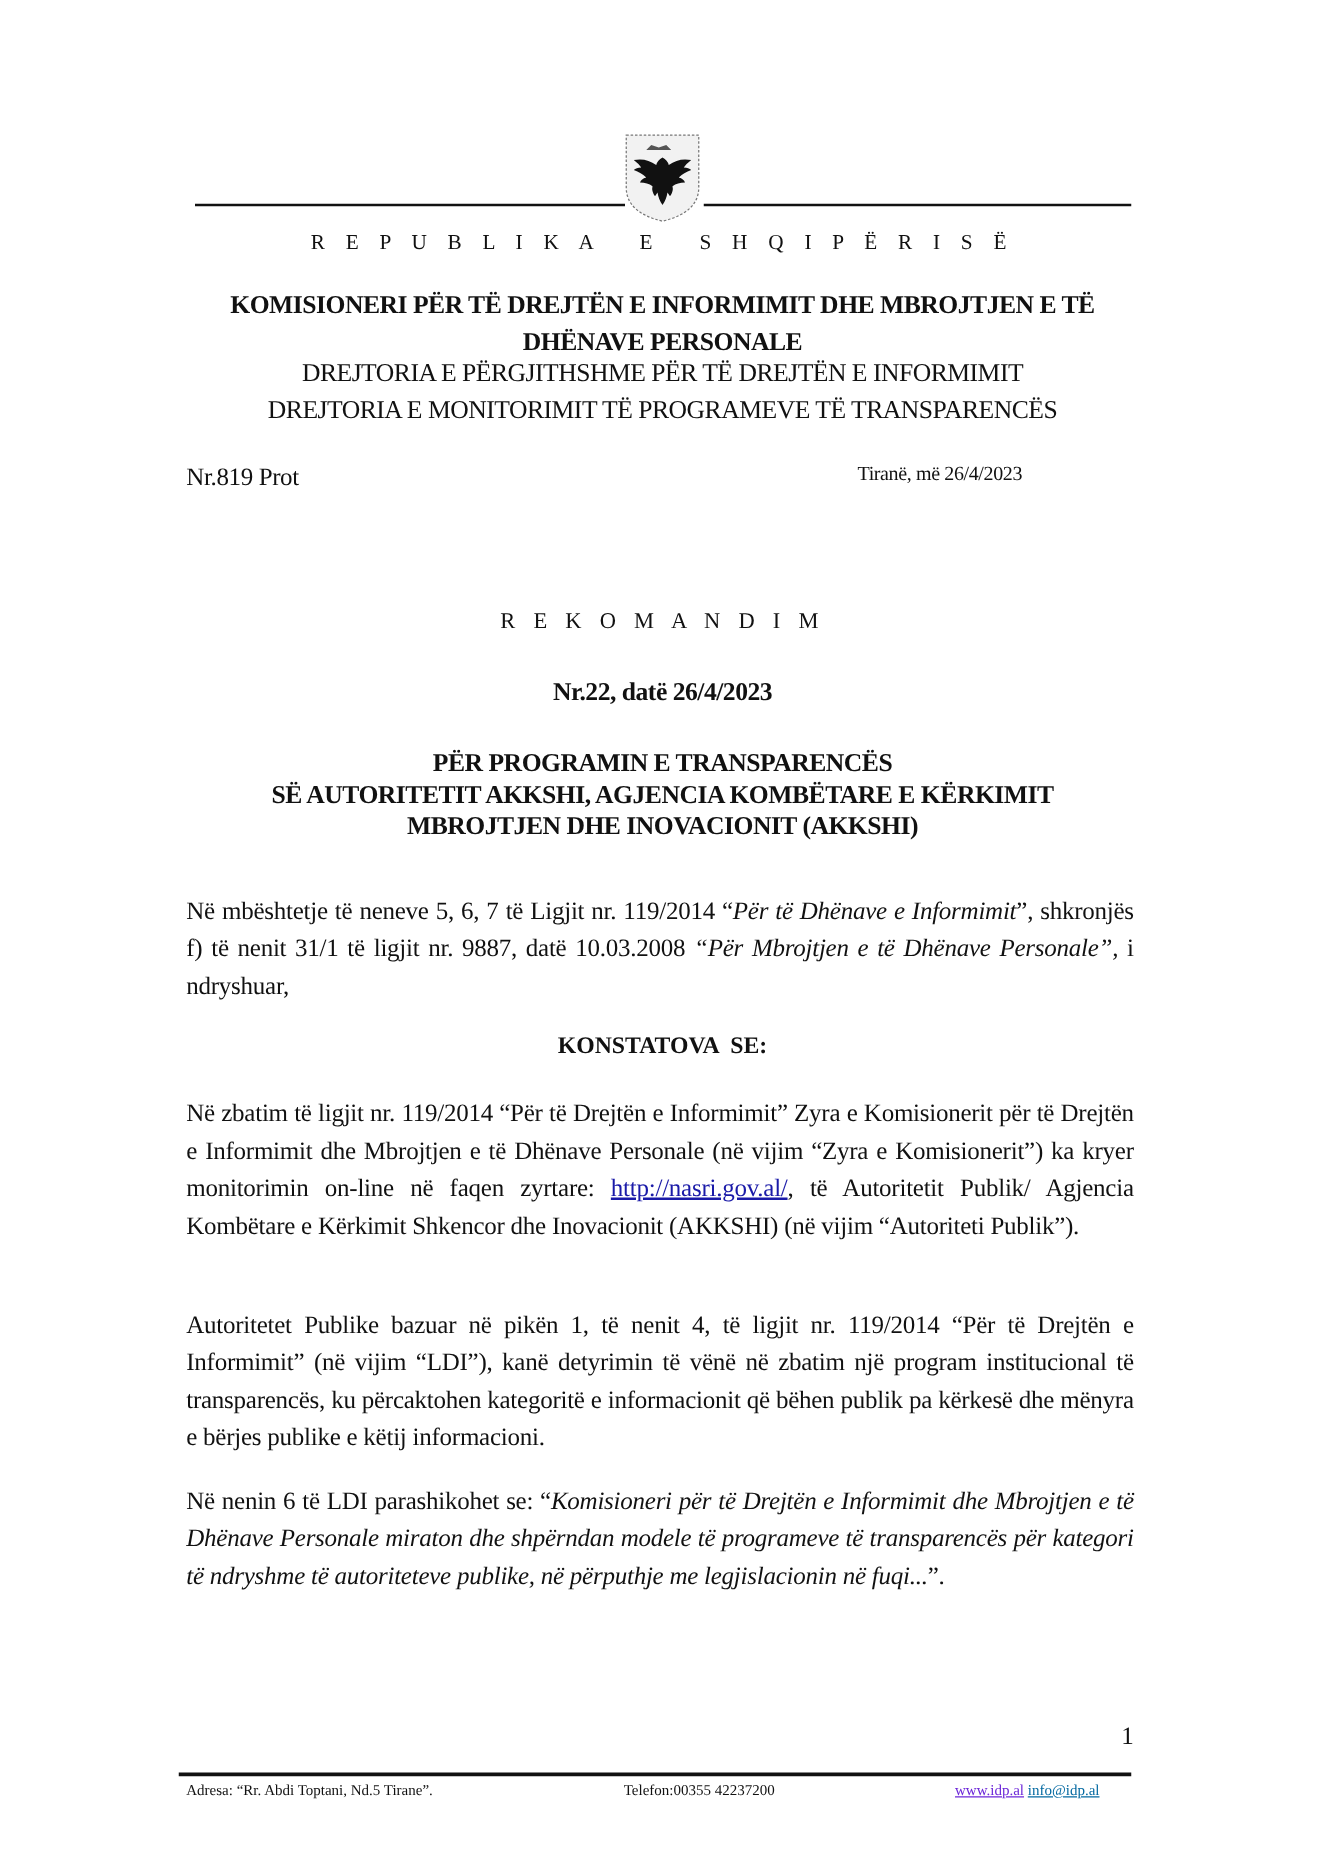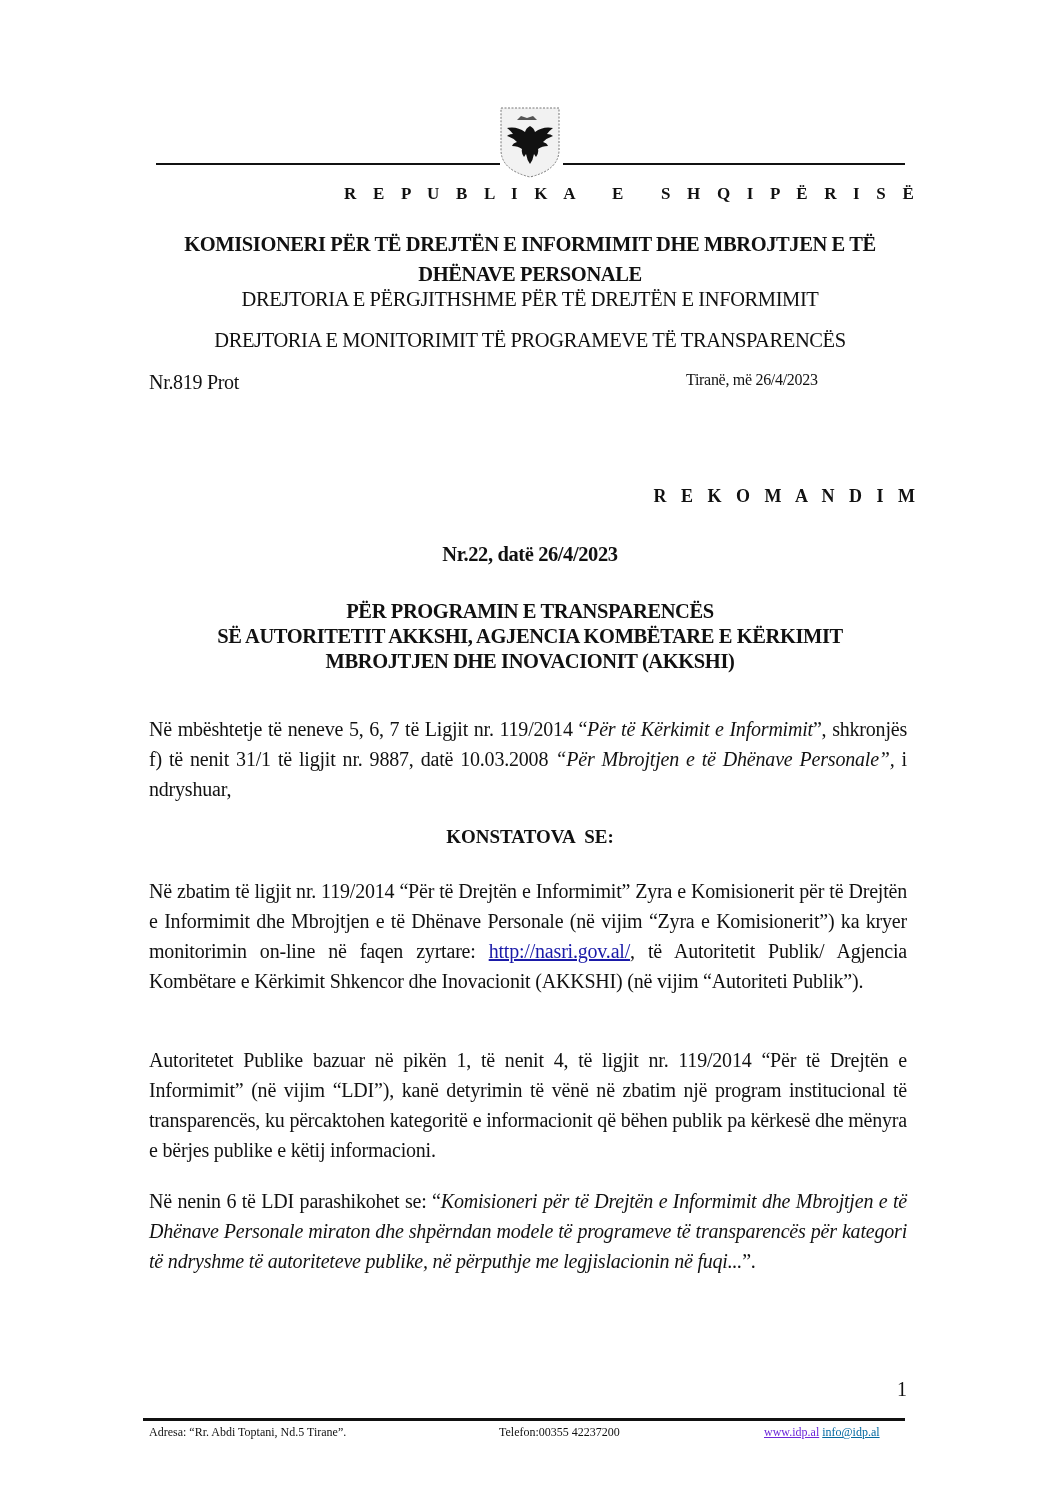--- a/index.html
+++ b/index.html
@@ -2,21 +2,21 @@
 <html><head>
 <meta charset="utf-8">
 <style>
   html, body { margin:0; padding:0; background:#ffffff; }
   body { width:1058px; height:1497px; position:relative; overflow:hidden;
          font-family:"Liberation Serif", "DejaVu Serif", serif; color:#111; }
   .abs { position:absolute; }
   .rule { position:absolute; height:2px; background:#111; }
   .emblem { position:absolute; left:499px; top:100px; width:62px; height:78px; }
   .center { position:absolute; left:140px; width:780px; text-align:center; }
-  .spaced { letter-spacing:6.2px; font-weight:bold; font-size:17px;text-align:right; }
+  .spaced { letter-spacing:6.2px; font-weight:normal; font-size:17px; }
   .h-bold { font-weight:bold; font-size:20.5px; line-height:30px; letter-spacing:-0.4px; }
   .h-reg { font-size:20.5px; line-height:30px; letter-spacing:-0.4px; }
   .para { position:absolute; left:149px; width:758px; font-size:20px; line-height:30px;
           text-align:justify; letter-spacing:-0.2px; }
   .para i { font-style:italic; }
   .link { color:#1a1aa8; text-decoration:underline; }
   .footer { position:absolute; top:1425px; font-size:12px; }
   .flink { color:#6d28d9; text-decoration:underline; }
 </style>
 </head>
@@ -32,33 +32,33 @@
 </div>
 
 <div class="rule" style="left:156px; top:163px; width:344px;"></div>
 <div class="rule" style="left:563px; top:163px; width:342px;"></div>
 
 <div class="center spaced" style="top:184px; white-space:pre;">R E P U B L I K A   E   S H Q I P Ë R I S Ë</div>
 
 <div class="center h-bold" style="top:229px;">KOMISIONERI PËR TË DREJTËN E INFORMIMIT DHE MBROJTJEN E TË</div>
 <div class="center h-bold" style="top:259px;">DHËNAVE PERSONALE</div>
 <div class="center h-reg" style="top:284px;">DREJTORIA E PËRGJITHSHME PËR TË DREJTËN E INFORMIMIT</div>
-<div class="center h-reg" style="top:313px;margin-top:12px;">DREJTORIA E MONITORIMIT TË PROGRAMEVE TË TRANSPARENCËS</div>
+<div class="center h-reg" style="top:313px;">DREJTORIA E MONITORIMIT TË PROGRAMEVE TË TRANSPARENCËS</div>
 
 <div class="abs" style="left:149px; top:371px; font-size:20px; letter-spacing:-0.3px;">Nr.819 Prot</div>
 <div class="abs" style="left:686px; top:371px; font-size:16px; letter-spacing:-0.3px;">Tiranë, më 26/4/2023</div>
 
 <div class="center spaced" style="top:486px; font-size:18px; letter-spacing:5px; white-space:pre;">R E K O M A N D I M</div>
 <div class="center h-bold" style="top:539px;">Nr.22, datë 26/4/2023</div>
 <div class="center h-bold" style="top:596px;">PËR PROGRAMIN E TRANSPARENCËS</div>
 <div class="center h-bold" style="top:621px;">SË AUTORITETIT AKKSHI, AGJENCIA KOMBËTARE E KËRKIMIT</div>
 <div class="center h-bold" style="top:646px;">MBROJTJEN DHE INOVACIONIT (AKKSHI)</div>
 
 <div class="para" style="top:714px;">
-  <span>Në mbështetje të neneve 5, 6, 7 të Ligjit nr. 119/2014 “</span><i>Për të Kërkimit e Informimit</i><span>”, shkronjës f) të nenit 31/1 të ligjit nr. 9887, datë 10.03.2008 </span><i>“Për Mbrojtjen e të Dhënave Personale”,</i><span> i ndryshuar,</span>
+  <span>Në mbështetje të neneve 5, 6, 7 të Ligjit nr. 119/2014 “</span><i>Për të Dhënave e Informimit</i><span>”, shkronjës f) të nenit 31/1 të ligjit nr. 9887, datë 10.03.2008 </span><i>“Për Mbrojtjen e të Dhënave Personale”,</i><span> i ndryshuar,</span>
 </div>
 
 <div class="center" style="top:826px; font-weight:bold; font-size:19px; white-space:pre;">KONSTATOVA  SE:</div>
 
 <div class="para" style="top:876px;">
   <span>Në zbatim të ligjit nr. 119/2014 “Për të Drejtën e Informimit” Zyra e Komisionerit për të Drejtën e Informimit dhe Mbrojtjen e të Dhënave Personale (në vijim “Zyra e Komisionerit”) ka kryer monitorimin on-line në faqen zyrtare: </span><a class="link">http://nasri.gov.al/</a><span>, të Autoritetit Publik/ Agjencia Kombëtare e Kërkimit Shkencor dhe Inovacionit (AKKSHI) (në vijim “Autoriteti Publik”).</span>
 </div>
 
 <div class="para" style="top:1045px;">Autoritetet Publike bazuar në pikën 1, të nenit 4, të ligjit nr. 119/2014 “Për të Drejtën e Informimit” (në vijim “LDI”), kanë detyrimin të vënë në zbatim një program institucional të transparencës, ku përcaktohen kategoritë e informacionit që bëhen publik pa kërkesë dhe mënyra e bërjes publike e këtij informacioni.</div>
 

